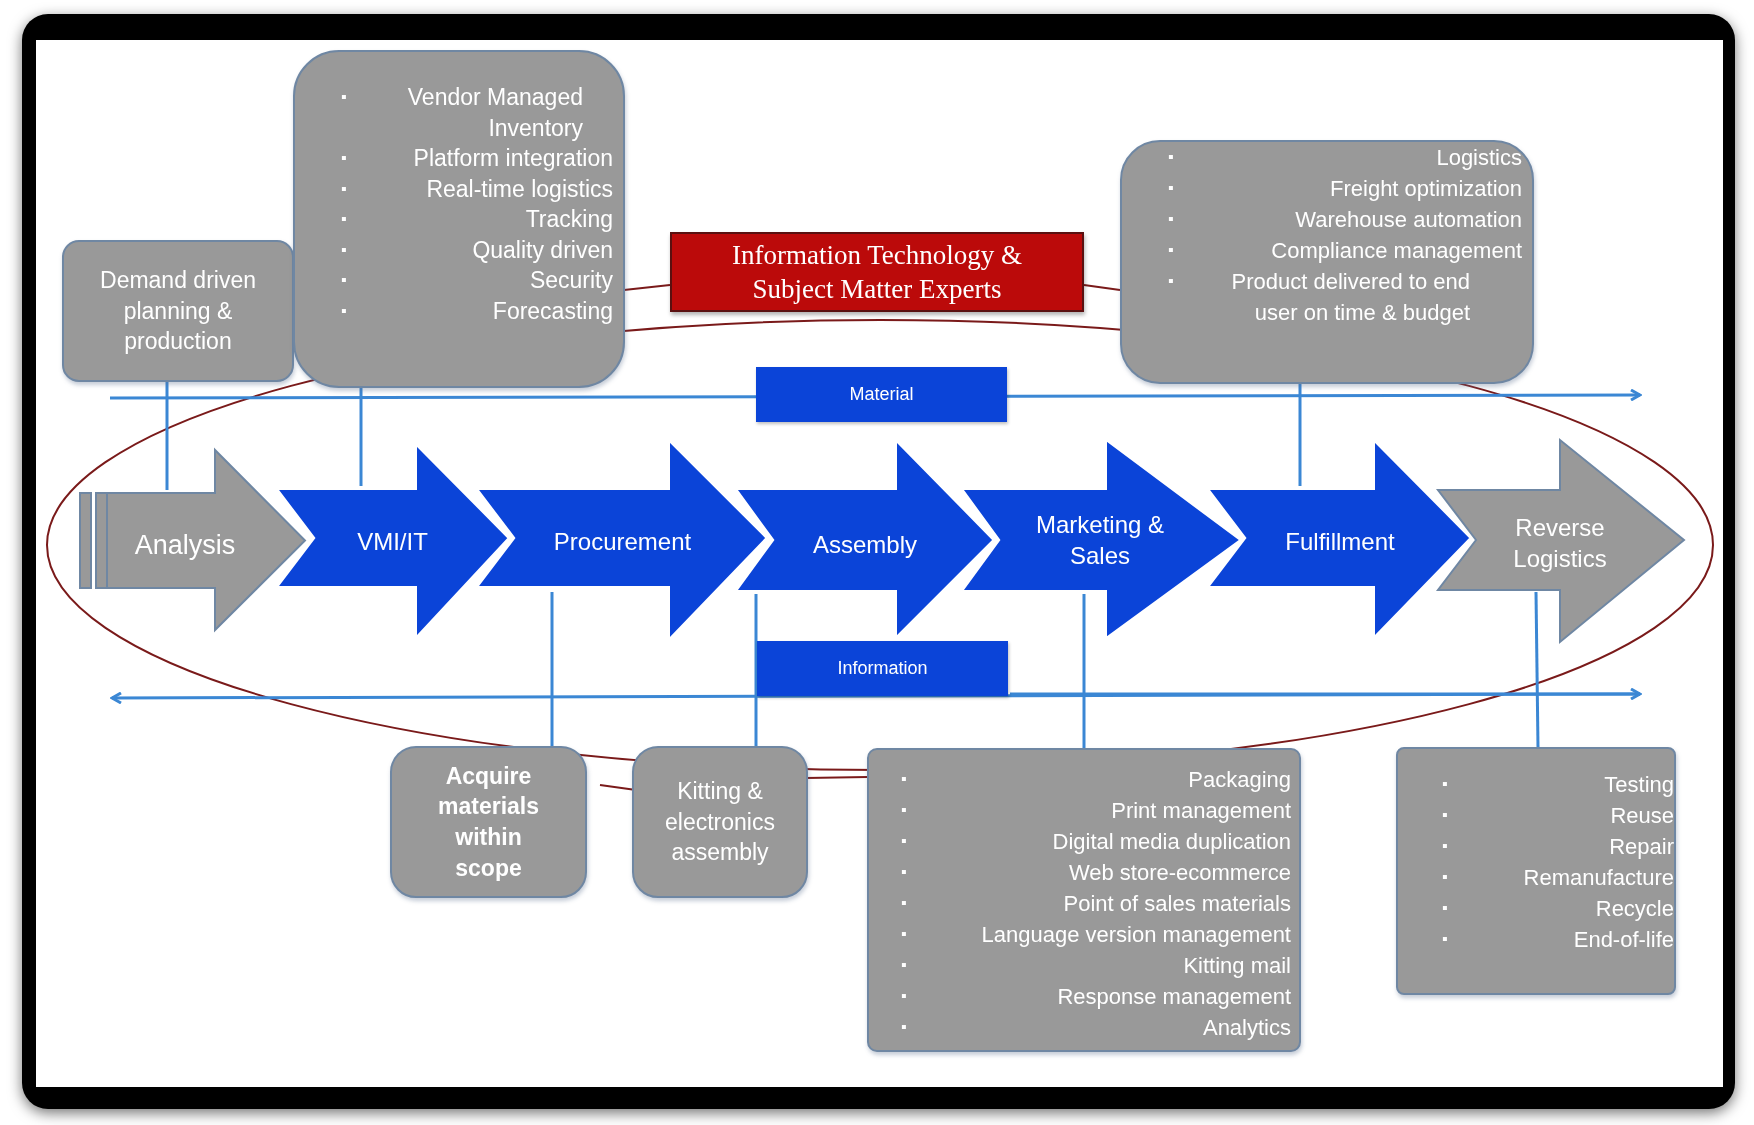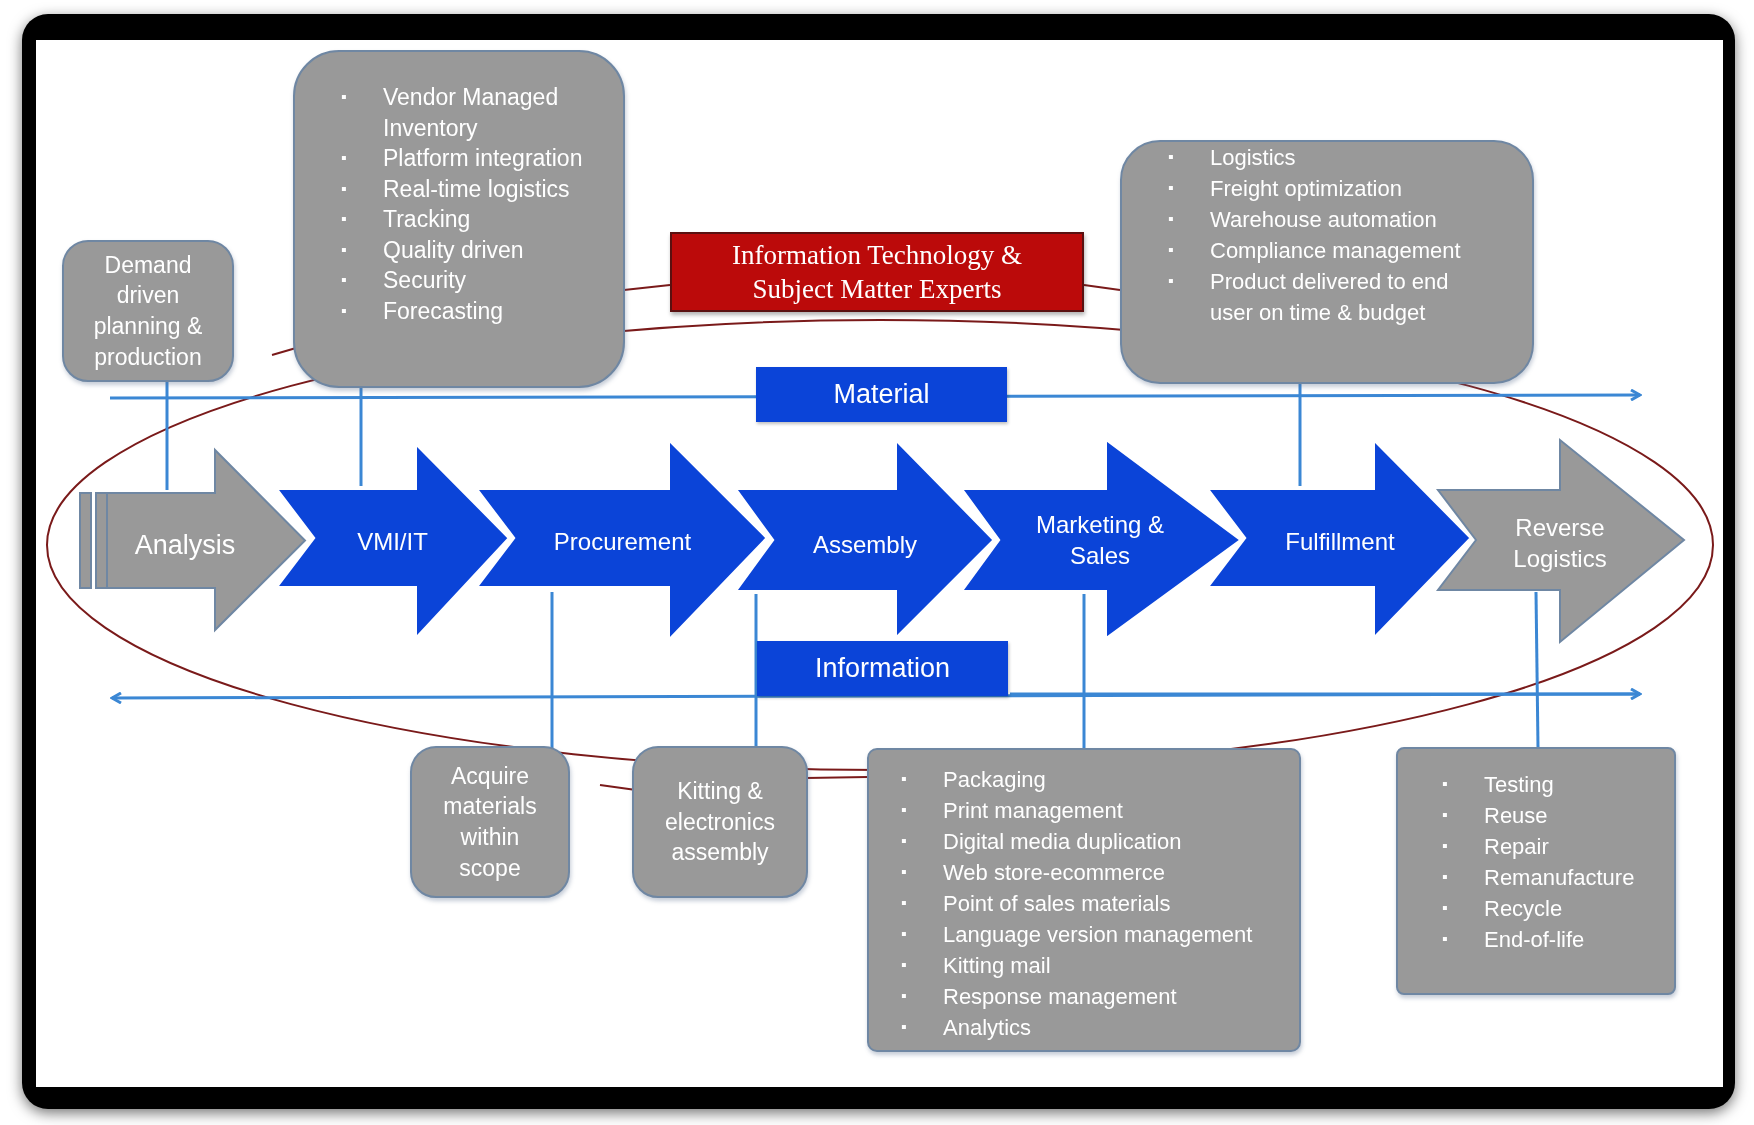--- a/index.html
+++ b/index.html
@@ -12,36 +12,36 @@
   .canvas {
     position: absolute; left: 36px; top: 40px; width: 1687px; height: 1047px;
     background: #ffffff;
   }
   svg.diagram { position: absolute; left: 0; top: 0; width: 1754px; height: 1125px; }
   .box {
     position: absolute; box-sizing: border-box;
     background: #999999; border: 2.5px solid #6f87a3;
     border-radius: 38px; color: #ffffff;
     box-shadow: 1px 3px 4px rgba(90,110,140,0.35);
-    font-size: 23px; line-height: 1.33;
+    font-size: 23px; line-height: 1.33; text-align: right;
   }
   .box.center { display: flex; align-items: center; justify-content: center; text-align: center; padding: 6px 10px; }
   .box ul { margin: 0; padding: 0; list-style: none; }
   .box li { position: relative; padding-left: 42px; }
   .box li::before { content: "\25AA"; position: absolute; left: 0; top: 0; font-size: 16px; line-height: 30px; }
   .it-box {
     position: absolute; left: 670px; top: 232px; width: 414px; height: 80px;
     background: #bb0a0a; border: 2px solid #5a1010; box-sizing: border-box;
     color: #ffffff; font-size: 27px; line-height: 34px; text-align: center;
     display: flex; align-items: center; justify-content: center;
     box-shadow: 1px 3px 4px rgba(0,0,0,0.3);
     font-family: Liberation Serif, serif;
   }
   .flow-label {
-    position: absolute; background: #0b44d8; color: #ffffff; font-size: 27px;
+    position: absolute; background: #0b44d8; color: #ffffff; font-size: 18px;
     display: flex; align-items: center; justify-content: center;
     box-shadow: 1px 2px 3px rgba(0,0,0,0.25);
   }
   .arrow-label {
     position: absolute; color: #ffffff; font-size: 24px; line-height: 31px;
     text-align: center; display: flex; align-items: center; justify-content: center;
   }
 </style>
 </head>
 <body>
@@ -106,21 +106,21 @@
 <div class="it-box">
   <div>
     <div>Information Technology &amp;</div>
     <div>Subject Matter Experts</div>
   </div>
 </div>
 
 <div class="flow-label" style="left:756px;top:367px;width:251px;height:55px;">Material</div>
 <div class="flow-label" style="left:757px;top:641px;width:251px;height:55px;">Information</div>
 
-<div class="box center" style="left:62px;top:240px;width:172px;height:142px;border-radius:26px;">
+<div class="box center" style="left:62px;top:240px;width:232px;height:142px;border-radius:17px;">
   <div>
     <div>Demand driven</div>
     <div>planning &amp;</div>
     <div>production</div>
   </div>
 </div>
 
 <div class="box" style="left:293px;top:50px;width:332px;height:338px;border-radius:46px;padding:30px 10px 0 46px;">
   <ul>
     <li style="width:200px;">Vendor Managed Inventory</li>
@@ -136,21 +136,21 @@
 <div class="box" style="left:1120px;top:140px;width:414px;height:244px;border-radius:40px;padding:0 10px 0 46px;font-size:22px;line-height:31px;">
   <ul>
     <li>Logistics</li>
     <li>Freight optimization</li>
     <li>Warehouse automation</li>
     <li>Compliance management</li>
     <li style="width:260px;">Product delivered to end user on time &amp; budget</li>
   </ul>
 </div>
 
-<div class="box center" style="left:410px;top:746px;width:160px;height:152px;border-radius:26px;">
+<div class="box center" style="left:390px;top:746px;width:197px;height:152px;border-radius:26px;font-weight:bold;">
   <div>
     <div>Acquire</div>
     <div>materials</div>
     <div>within</div>
     <div>scope</div>
   </div>
 </div>
 
 <div class="box center" style="left:632px;top:746px;width:176px;height:152px;border-radius:26px;">
   <div>

